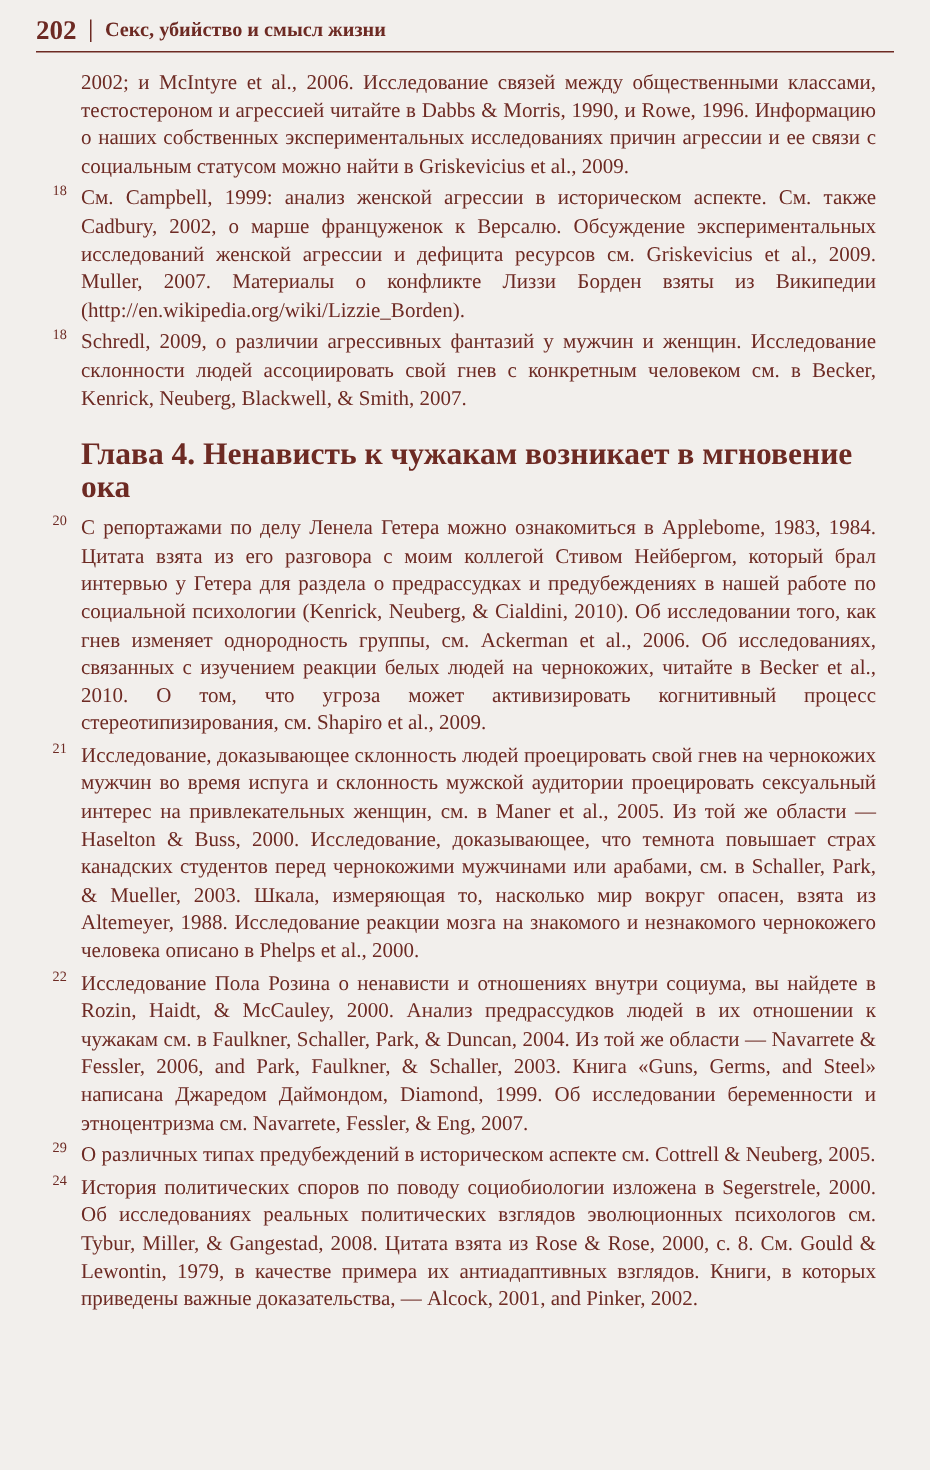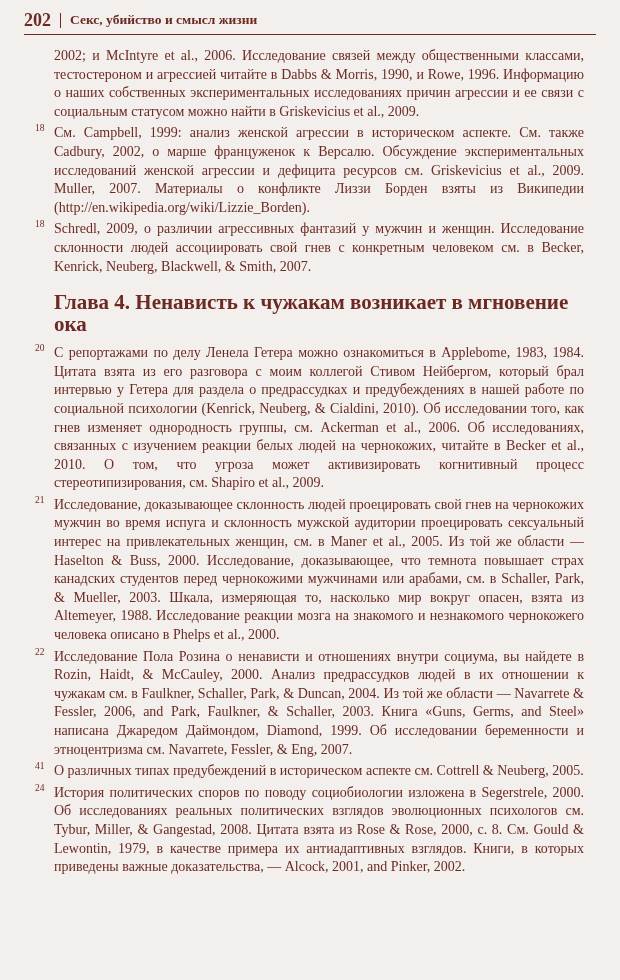--- a/index.html
+++ b/index.html
@@ -85,16 +85,16 @@
   </div>
   <hr class="header-rule">
   <div class="content" id="content">
       <p class="note"><span class="note-number"></span><span>2002; и McIntyre et al., 2006. Исследование связей между общественными классами, тестостероном и агрессией читайте в Dabbs &amp; Morris, 1990, и Rowe, 1996. Информацию о наших собственных экспериментальных исследованиях причин агрессии и ее связи с социальным статусом можно найти в Griskevicius et al., 2009.</span></p>
       <p class="note"><span class="note-number">18</span><span>См. Campbell, 1999: анализ женской агрессии в историческом аспекте. См. также Cadbury, 2002, о марше француженок к Версалю. Обсуждение экспериментальных исследований женской агрессии и дефицита ресурсов см. Griskevicius et al., 2009. Muller, 2007. Материалы о конфликте Лиззи Борден взяты из Википедии (http://en.wikipedia.org/wiki/Lizzie_Borden).</span></p>
       <p class="note"><span class="note-number">18</span><span>Schredl, 2009, о различии агрессивных фантазий у мужчин и женщин. Исследование склонности людей ассоциировать свой гнев с конкретным человеком см. в Becker, Kenrick, Neuberg, Blackwell, &amp; Smith, 2007.</span></p>
       <h2 class="chapter-heading">Глава 4. Ненависть к чужакам возникает в мгновение ока</h2>
       <p class="note"><span class="note-number">20</span><span>С репортажами по делу Ленела Гетера можно ознакомиться в Applebome, 1983, 1984. Цитата взята из его разговора с моим коллегой Стивом Нейбергом, который брал интервью у Гетера для раздела о предрассудках и предубеждениях в нашей работе по социальной психологии (Kenrick, Neuberg, &amp; Cialdini, 2010). Об исследовании того, как гнев изменяет однородность группы, см. Ackerman et al., 2006. Об исследованиях, связанных с изучением реакции белых людей на чернокожих, читайте в Becker et al., 2010. О том, что угроза может активизировать когнитивный процесс стереотипизирования, см. Shapiro et al., 2009.</span></p>
       <p class="note"><span class="note-number">21</span><span>Исследование, доказывающее склонность людей проецировать свой гнев на чернокожих мужчин во время испуга и склонность мужской аудитории проецировать сексуальный интерес на привлекательных женщин, см. в Maner et al., 2005. Из той же области — Haselton &amp; Buss, 2000. Исследование, доказывающее, что темнота повышает страх канадских студентов перед чернокожими мужчинами или арабами, см. в Schaller, Park, &amp; Mueller, 2003. Шкала, измеряющая то, насколько мир вокруг опасен, взята из Altemeyer, 1988. Исследование реакции мозга на знакомого и незнакомого чернокожего человека описано в Phelps et al., 2000.</span></p>
       <p class="note"><span class="note-number">22</span><span>Исследование Пола Розина о ненависти и отношениях внутри социума, вы найдете в Rozin, Haidt, &amp; McCauley, 2000. Анализ предрассудков людей в их отношении к чужакам см. в Faulkner, Schaller, Park, &amp; Duncan, 2004. Из той же области — Navarrete &amp; Fessler, 2006, and Park, Faulkner, &amp; Schaller, 2003. Книга «Guns, Germs, and Steel» написана Джаредом Даймондом, Diamond, 1999. Об исследовании беременности и этноцентризма см. Navarrete, Fessler, &amp; Eng, 2007.</span></p>
-      <p class="note"><span class="note-number">41</span><span>О различных типах предубеждений в историческом аспекте см. Cottrell &amp; Neuberg, 2005.</span></p>
+      <p class="note"><span class="note-number">29</span><span>О различных типах предубеждений в историческом аспекте см. Cottrell &amp; Neuberg, 2005.</span></p>
       <p class="note"><span class="note-number">24</span><span>История политических споров по поводу социобиологии изложена в Segerstrele, 2000. Об исследованиях реальных политических взглядов эволюционных психологов см. Tybur, Miller, &amp; Gangestad, 2008. Цитата взята из Rose &amp; Rose, 2000, с. 8. См. Gould &amp; Lewontin, 1979, в качестве примера их антиадаптивных взглядов. Книги, в которых приведены важные доказательства, — Alcock, 2001, and Pinker, 2002.</span></p>
     </div>
 </div>
 
 </body></html>

